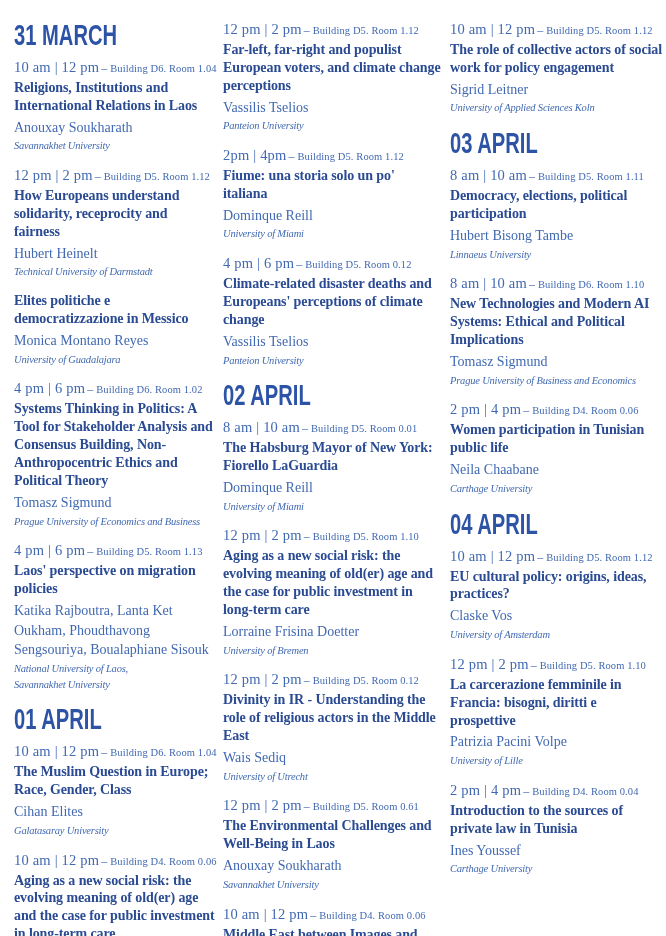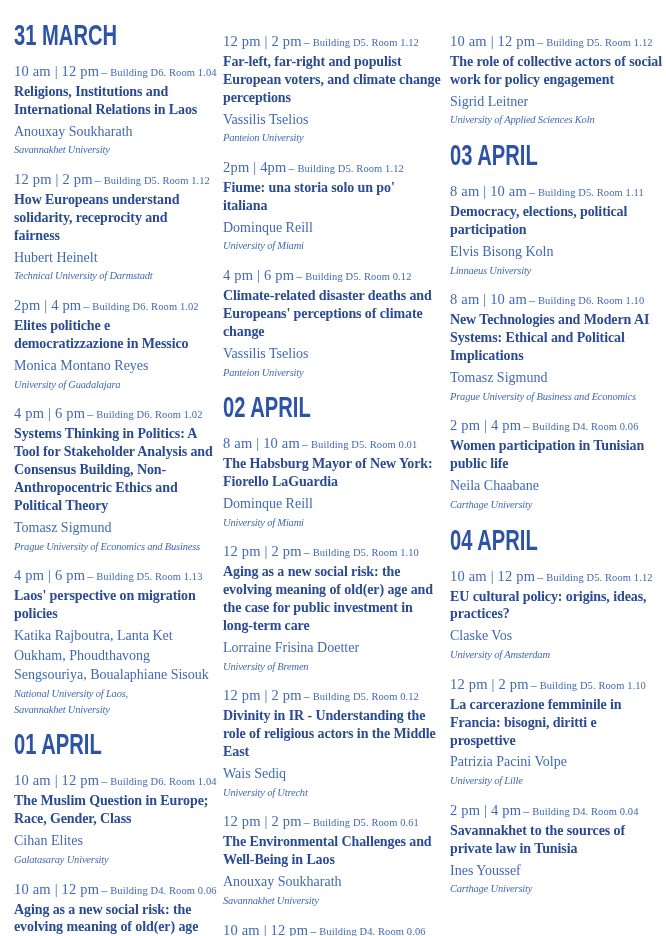--- a/index.html
+++ b/index.html
@@ -34,21 +34,21 @@
     display: inline-block;
     font-family: "Liberation Sans", sans-serif;
     font-weight: 700;
     font-size: 28px;
     letter-spacing: 0px;
     color: var(--c-heading);
     transform: scaleX(0.72) scaleY(1.05);
     transform-origin: left center;
   }
 
-  .event { margin: 12px 0 12px 0; }
+  .event { margin: 0 0 12px 0; }
   .meta {
     margin: 0 0 3px 0;
     white-space: nowrap;
     color: var(--c-body);
   }
   .time {
     font-size: 14.5px;
     letter-spacing: 0.2px;
   }
   .dash {
@@ -97,21 +97,20 @@
   </div>
 
   <div class="event">
     <div class="meta"><span class="time js-time">12 pm | 2 pm</span><span class="dash js-dash">–</span><span class="building js-building">Building D5. Room 1.12</span></div>
     <div class="title js-title">How Europeans understand solidarity, receprocity and fairness</div>
     <div class="speaker js-speaker">Hubert Heinelt</div>
     <div class="affiliation js-affiliation">Technical University of Darmstadt</div>
   </div>
 
   <div class="event">
-    <div class="meta"><span class="time js-time">2pm | 4 pm</span><span class="dash js-dash">–</span><span class="building js-building">Building D6. Room 1.02</span></div>
     <div class="title js-title">Elites politiche e democratizzazione in Messico</div>
     <div class="speaker js-speaker">Monica Montano Reyes</div>
     <div class="affiliation js-affiliation">University of Guadalajara</div>
   </div>
 
   <div class="event">
     <div class="meta"><span class="time js-time">4 pm | 6 pm</span><span class="dash js-dash">–</span><span class="building js-building">Building D6. Room 1.02</span></div>
     <div class="title js-title">Systems Thinking in Politics: A Tool for Stakeholder Analysis and Consensus Building, Non-Anthropocentric Ethics and Political Theory</div>
     <div class="speaker js-speaker">Tomasz Sigmund</div>
     <div class="affiliation js-affiliation">Prague University of Economics and Business</div>
@@ -205,21 +204,21 @@
     <div class="title js-title">The role of collective actors of social work for policy engagement</div>
     <div class="speaker js-speaker">Sigrid Leitner</div>
     <div class="affiliation js-affiliation">University of Applied Sciences Koln</div>
   </div>
 
   <h2 class="date-heading"><span class="dh-inner js-label">03 APRIL</span></h2>
 
   <div class="event">
     <div class="meta"><span class="time js-time">8 am | 10 am</span><span class="dash js-dash">–</span><span class="building js-building">Building D5. Room 1.11</span></div>
     <div class="title js-title">Democracy, elections, political participation</div>
-    <div class="speaker js-speaker">Elvis Bisong Koln</div>
+    <div class="speaker js-speaker">Hubert Bisong Tambe</div>
     <div class="affiliation js-affiliation">Linnaeus University</div>
   </div>
 
   <div class="event">
     <div class="meta"><span class="time js-time">8 am | 10 am</span><span class="dash js-dash">–</span><span class="building js-building">Building D6. Room 1.10</span></div>
     <div class="title js-title">New Technologies and Modern AI Systems: Ethical and Political Implications</div>
     <div class="speaker js-speaker">Tomasz Sigmund</div>
     <div class="affiliation js-affiliation">Prague University of Business and Economics</div>
   </div>
 
@@ -241,18 +240,18 @@
 
   <div class="event">
     <div class="meta"><span class="time js-time">12 pm | 2 pm</span><span class="dash js-dash">–</span><span class="building js-building">Building D5. Room 1.10</span></div>
     <div class="title js-title">La carcerazione femminile in Francia: bisogni, diritti e prospettive</div>
     <div class="speaker js-speaker">Patrizia Pacini Volpe</div>
     <div class="affiliation js-affiliation">University of Lille</div>
   </div>
 
   <div class="event">
     <div class="meta"><span class="time js-time">2 pm | 4 pm</span><span class="dash js-dash">–</span><span class="building js-building">Building D4. Room 0.04</span></div>
-    <div class="title js-title">Savannakhet to the sources of private law in Tunisia</div>
+    <div class="title js-title">Introduction to the sources of private law in Tunisia</div>
     <div class="speaker js-speaker">Ines Youssef</div>
     <div class="affiliation js-affiliation">Carthage University</div>
   </div>
 </div>
 </div>
 
 </body></html>

